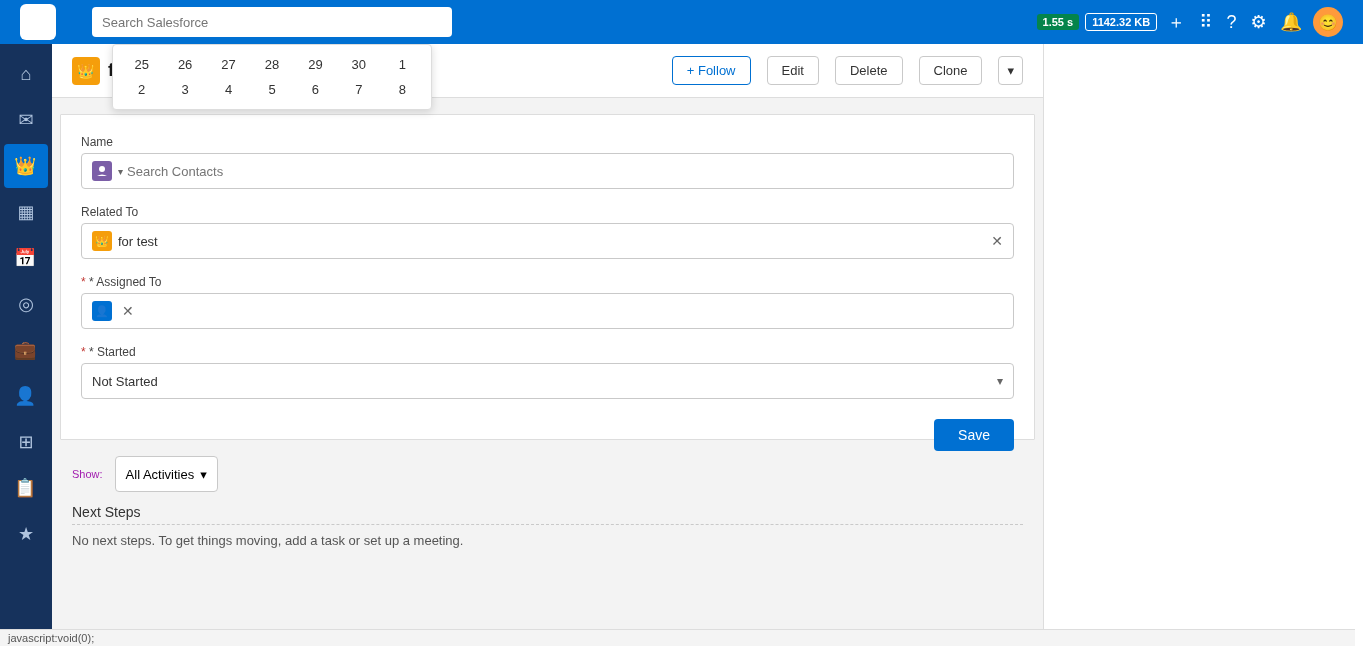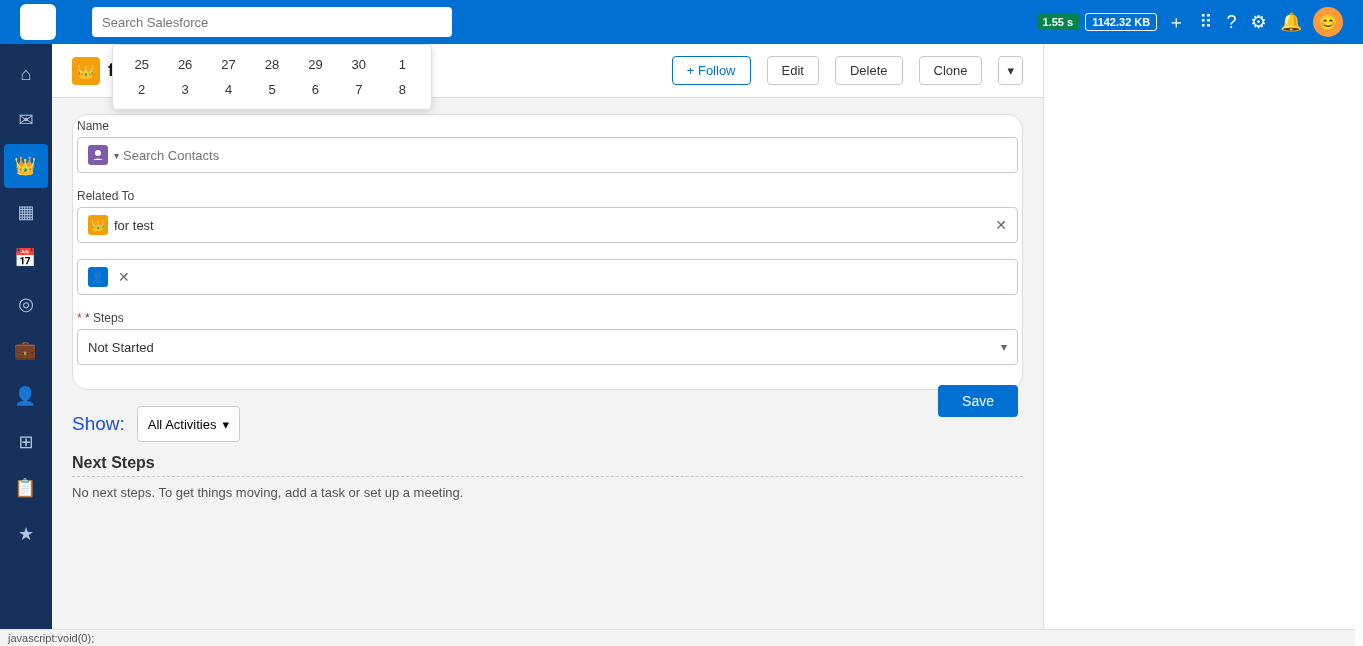--- a/index.html
+++ b/index.html
@@ -219,24 +219,24 @@
       text-align: center;
       padding: 4px;
       font-size: 13px;
       color: #333;
       cursor: pointer;
     }
 
     
     .form-container {
       background: #fff;
-      margin: 16px 20px;
-      border-radius: 15px;
+      margin: 16px 8px;
+      border-radius: 1px;
       border: 1px solid #ddd;
-      padding: 4px;
+      padding: 20px;
     }
     .form-group {
       margin-bottom: 16px;
     }
     .form-label {
       font-size: 12px;
       color: #444;
       margin-bottom: 4px;
       display: block;
     }
@@ -353,38 +353,38 @@
     .activities-section {
       margin: 16px 20px;
     }
     .activities-header {
       display: flex;
       align-items: center;
       gap: 12px;
       margin-bottom: 12px;
     }
     .show-label {
-      font-size: 19px;
-      color: #1d4ed8;
+      font-size: 11px;
+      color: #a21caf;
     }
     .activities-dropdown {
       display: flex;
       align-items: center;
       border: 1px solid #c9c9c9;
       border-radius: 4px;
       background: #fff;
       height: 36px;
       padding: 0 10px;
       cursor: pointer;
       gap: 6px;
     }
 
     .section-title {
-      font-size: 16px;
-      font-weight: 700;
+      font-size: 14px;
+      font-weight: 400;
       color: #333;
       margin-bottom: 8px;
       padding-bottom: 4px;
       border-bottom: 1px dashed #c9c9c9;
     }
     .no-steps-text {
       font-size: 13px;
       color: #555;
       margin-top: 8px;
     }
@@ -507,28 +507,29 @@
       <div class="form-group">
         <label class="form-label">Related To</label>
         <div class="input-wrapper">
           <div class="crown-input-icon">👑</div>
           <input type="text" value="for test" style="color: rgb(51, 51, 51);">
           <span class="input-clear">✕</span>
         </div>
       </div>
 
       <div class="form-group">
+        <label class="form-label required">* Assigned To</label>
         <div class="input-wrapper">
           <div class="person-input-icon">👤</div>
           <span class="input-clear">✕</span>
         </div>
       </div>
 
       <div class="form-group">
-        <label class="form-label required">* Steps</label>
+        <label class="form-label required">* Started</label>
         <div class="select-wrapper">
           <select>
             <option>Not Started</option>
             <option>In Progress</option>
             <option>Completed</option>
             <option>Waiting on someone else</option>
             <option>Deferred</option>
           </select>
           <span class="select-arrow">▾</span>
         </div>

